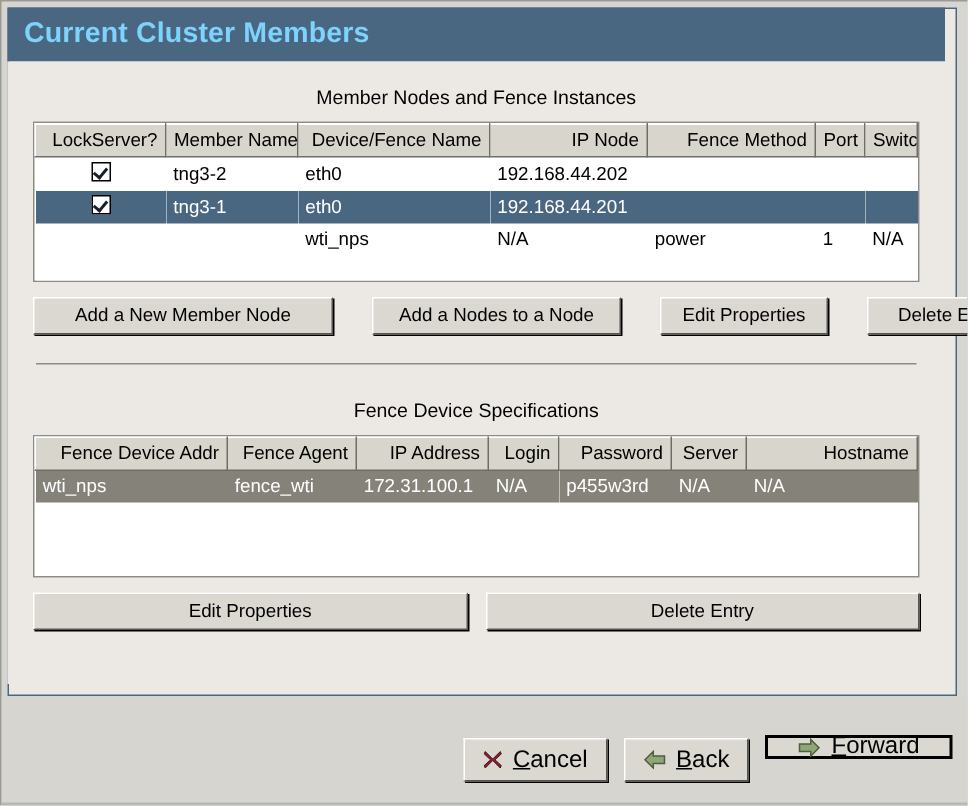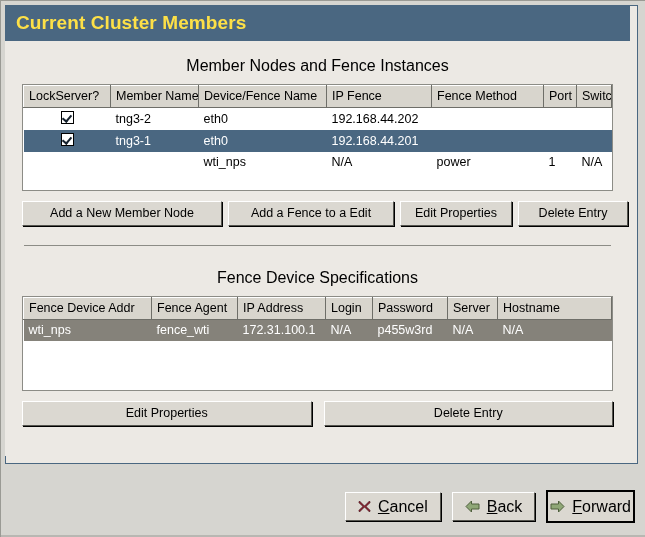--- a/index.html
+++ b/index.html
@@ -31,38 +31,38 @@
   .titlebar {
     position: absolute;
     left: 4px; top: 4px;
     width: 625px; height: 36px;
     background: #4a6781;
     box-sizing: border-box;
     display: flex;
     align-items: center;
   }
   .titlebar-text {
-    color: #fde047;
+    color: #7dd3fc;
     font-size: 19px;
     font-weight: bold;
     padding-left: 11px;
     letter-spacing: 0.1px;
   }
   .panel-body {
     position: absolute;
     left: 4px; top: 40px;
     width: 625px; height: 415px;
     background: #ece9e4;
     box-sizing: border-box;
   }
 
   
   .section-caption {
     text-align: center;
-    font-size: 16px;
+    font-size: 13px;
     color: #000;
     margin-top: 16px;
     margin-bottom: 9px;
   }
   .section-caption.second { margin-top: 0px; }
 
   
   .table-wrap {
     margin: 0 17px;
     border: 1px solid #8c8c86;
@@ -71,21 +71,21 @@
   }
   table.grid {
     width: 100%;
     border-collapse: collapse;
     table-layout: fixed;
     font-size: 12.5px;
   }
   table.grid th {
     background: #d8d5cd;
     font-weight: normal;
-    text-align: left;
+    text-align: right;
     font-size: 12.5px;
     padding: 3px 5px 4px 5px;
     border-top: 1px solid #ffffff;
     border-left: 1px solid #ffffff;
     border-right: 1px solid #6e6e68;
     border-bottom: 1px solid #6e6e68;
     color: #000;
     white-space: nowrap;
     overflow: hidden;
   }
@@ -125,21 +125,21 @@
     border-right: 2px solid #14202c;
     border-bottom: 2px solid #14202c;
     transform: rotate(40deg);
   }
   .cell-center { text-align: center; }
 
   
   .btnrow {
     margin: 10px 17px 0 17px;
     display: flex;
-    gap: 6px;
+    gap: 26px;
   }
   .btn {
     background: #dbd8d1;
     border: 1px solid #ffffff;
     border-right-color: #55554f;
     border-bottom-color: #55554f;
     box-shadow: 1px 1px 0 0 #000;
     font-size: 12.5px;
     color: #000;
     height: 25px;
@@ -194,23 +194,23 @@
     gap: 7px;
     font-size: 16px;
     color: #000;
     cursor: default;
     box-sizing: border-box;
     user-select: none;
   }
   .fbtn.focused {
     border: 2px solid #000;
     box-shadow: none;
-    height: 33px;
+    height: 16px;
     margin-top: -2px;
-    padding: 0 2px;
+    padding: 0 20px;
   }
   .fbtn .lbl u { text-underline-offset: 1px; }
   .icon { display: inline-flex; align-items: center; }
 
   
   .bottom-edge {
     position: absolute;
     left: 0; bottom: 0;
     width: 645px; height: 2px;
     background: #b8b7b2;
@@ -240,21 +240,21 @@
           <col style="width:105px">
             <col style="width:112px">
             <col style="width:33px">
             <col>
         </colgroup>
         <thead>
           <tr>
             <th>LockServer?</th>
             <th>Member Name</th>
             <th>Device/Fence Name</th>
-            <th>IP Fence</th>
+            <th>IP Node</th>
             <th>Fence Method</th>
             <th>Port</th>
             <th>Switch</th>
           </tr>
         </thead>
         <tbody>
           <tr>
             <td class="cell-center"><span class="chk"></span></td>
             <td>tng3-2</td>
             <td>eth0</td>
@@ -283,21 +283,21 @@
           </tr>
           <tr class="filler-row">
             <td colspan="7"></td>
           </tr>
         </tbody>
       </table>
     </div>
 
     <div class="btnrow btnrow-1">
       <div class="btn">Add a New Member Node</div>
-      <div class="btn">Add a Fence to a Edit</div>
+      <div class="btn">Add a Nodes to a Node</div>
       <div class="btn">Edit Properties</div>
       <div class="btn">Delete Entry</div>
     </div>
 
     <div class="divider"></div>
 
     <div class="section-caption second" style="margin-top:23px">Fence Device Specifications</div>
 
     <div class="table-wrap">
       <table class="grid">

